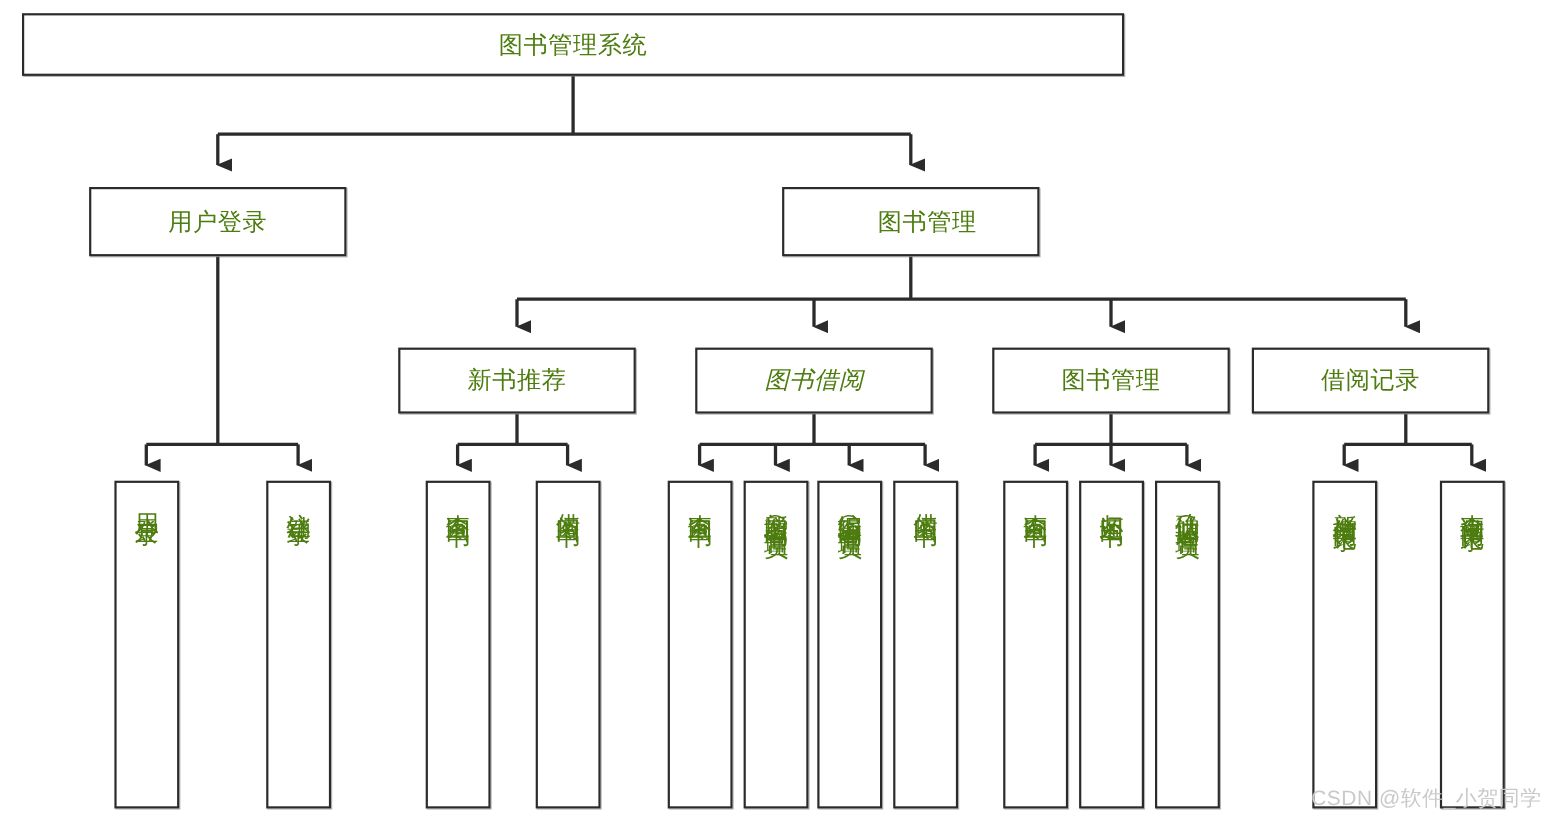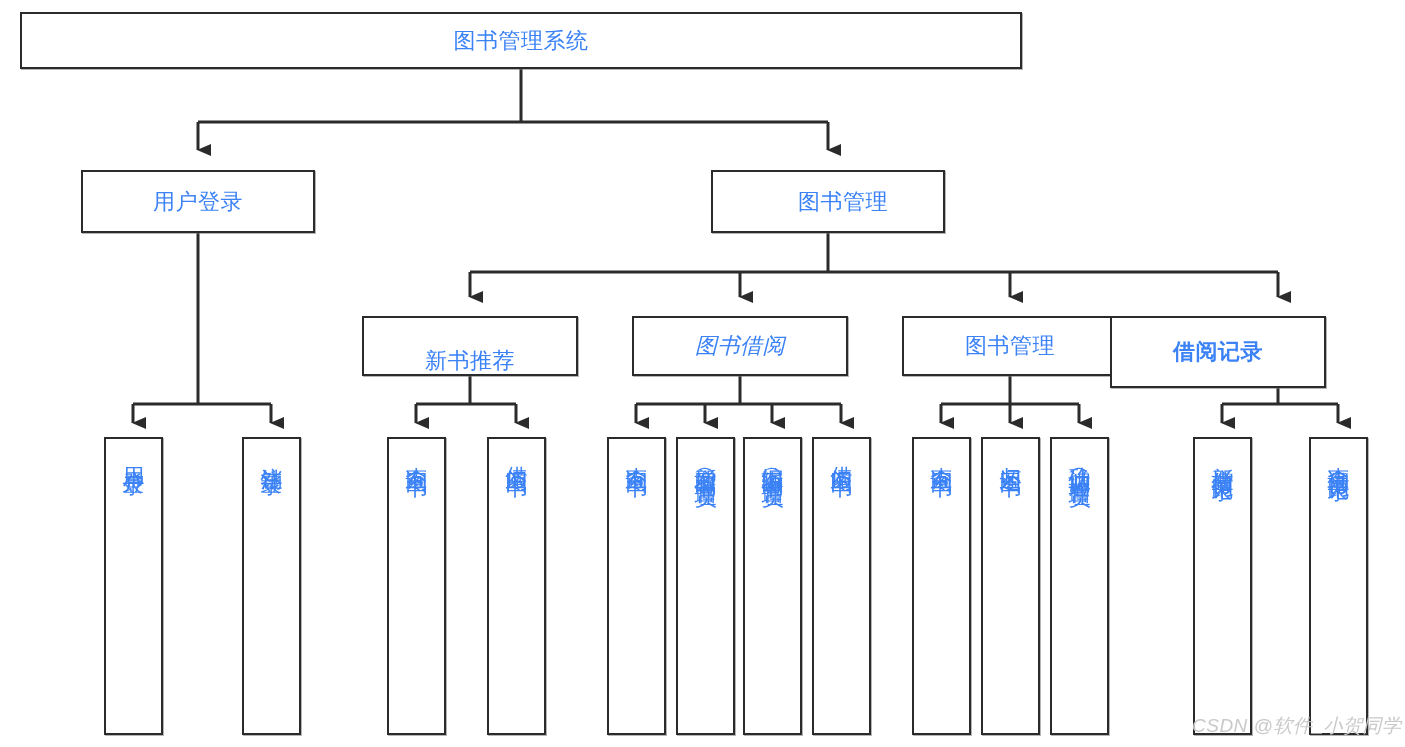--- a/index.html
+++ b/index.html
@@ -30,21 +30,21 @@
     position: absolute;
     box-sizing: border-box;
     background: #ffffff;
     border: 2px solid #2b2b2b;
     display: flex;
     align-items: center;
     justify-content: center;
     box-shadow: 1px 1px 0 rgba(120,120,120,0.55);
   }
   .node .label {
-    color: #3b82f6;
+    color: #4d7c0f;
     text-align: center;
     line-height: 1.18;
     white-space: pre;
   }
   .node.horiz .label {
     font-size: 22px;
     letter-spacing: 0.5px;
   }
   .node.root .label {
     font-size: 22px;
@@ -61,21 +61,20 @@
     letter-spacing: 3px;
     line-height: 1;
   }
   .watermark {
     position: absolute;
     color: #c9c9c9;
     font-size: 19px;
     letter-spacing: 0.5px;
     white-space: pre;
     user-select: none;
-    font-style: italic;
   }
 </style>
 </head>
 <body>
 
 <div id="canvas">
 
   <svg class="edges" viewBox="0 0 1405 747" xmlns="http://www.w3.org/2000/svg">
     <defs>
       <marker id="arrow" viewBox="0 0 12 14" refX="6" refY="13" markerWidth="12" markerHeight="14" orient="auto-start-reverse" markerUnits="userSpaceOnUse">
@@ -131,30 +130,30 @@
     <span class="label">图书管理系统</span>
   </div>
 
   <div class="node horiz" style="left:81px; top:170px; width:234px; height:63px;">
     <span class="label">用户登录</span>
   </div>
   <div class="node horiz" style="left:711px; top:170px; width:234px; height:63px;padding-left:30px;">
     <span class="label">图书管理</span>
   </div>
 
-  <div class="node horiz" style="left:362px; top:316px; width:216px; height:60px;align-items:flex-end;">
+  <div class="node horiz" style="left:362px; top:316px; width:216px; height:60px;">
     <span class="label">新书推荐</span>
   </div>
   <div class="node horiz" style="left:632px; top:316px; width:216px; height:60px;font-style:italic;">
     <span class="label">图书借阅</span>
   </div>
   <div class="node horiz" style="left:902px; top:316px; width:216px; height:60px;">
     <span class="label">图书管理</span>
   </div>
-  <div class="node horiz" style="left:1110px; top:316px; width:216px; height:72px;font-weight:bold;">
+  <div class="node horiz" style="left:1138px; top:316px; width:216px; height:60px;">
     <span class="label">借阅记录</span>
   </div>
 
   <div class="node vert" style="left:104px; top:437px; width:59px; height:298px;">
     <span class="label">用户登录</span>
   </div>
   <div class="node vert" style="left:242px; top:437px; width:59px; height:298px;">
     <span class="label">注销登录</span>
   </div>
 

